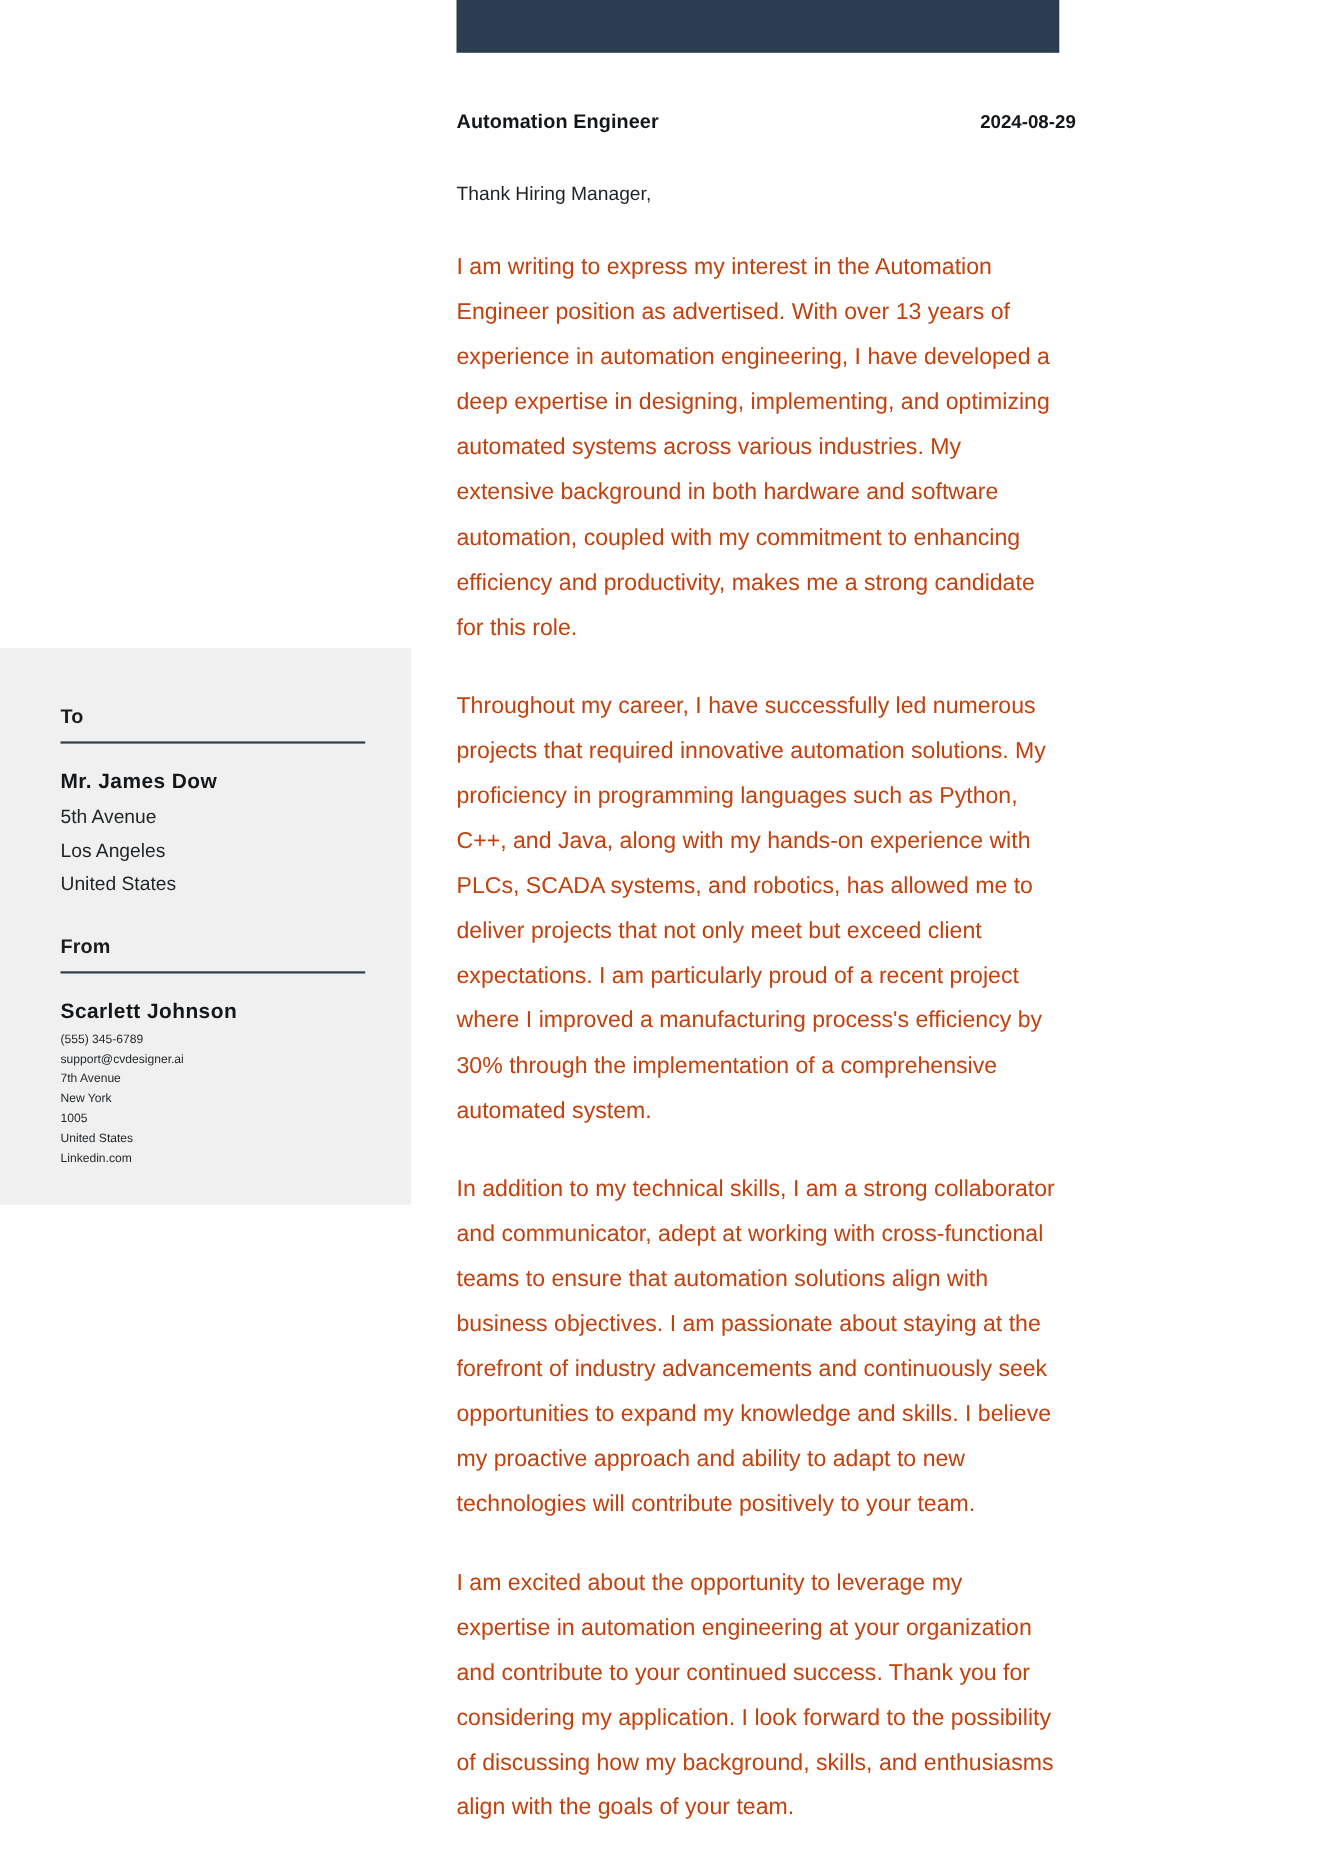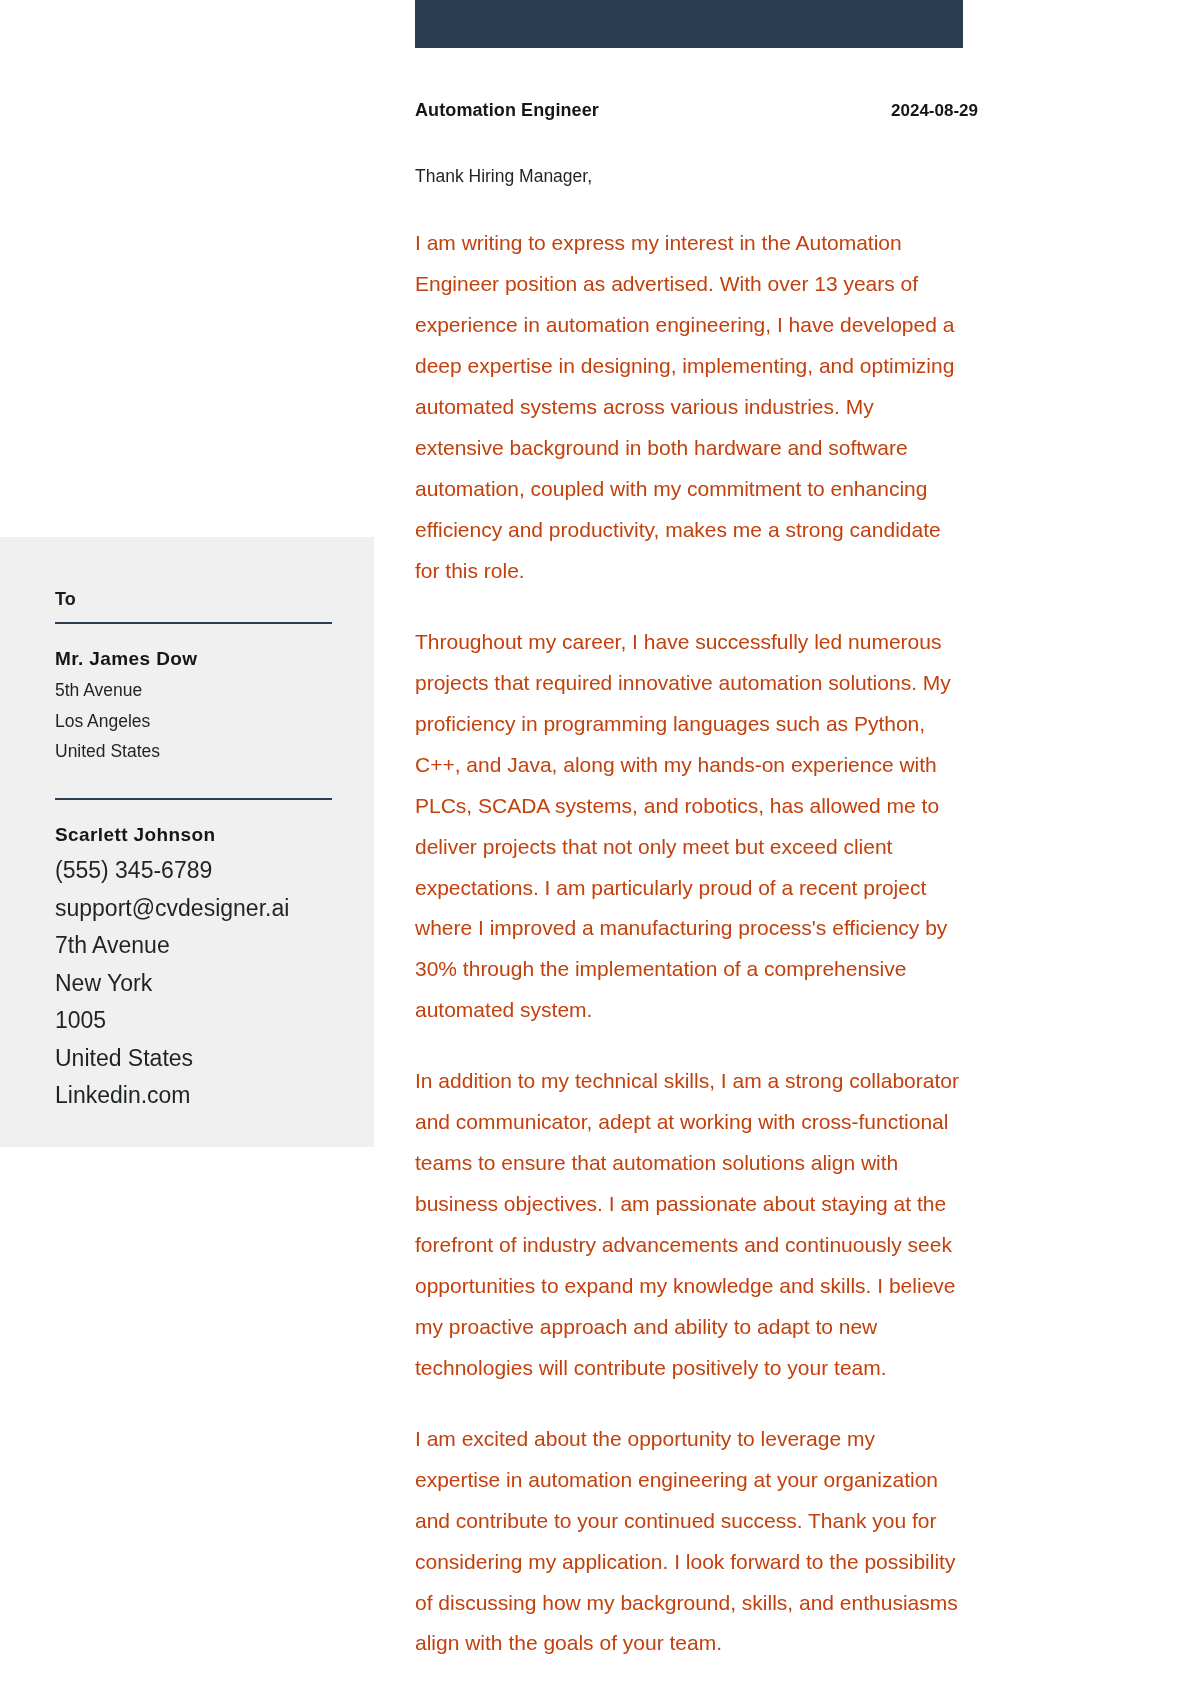--- a/index.html
+++ b/index.html
@@ -41,21 +41,21 @@
     line-height:1.62;
     white-space:pre;
   }
   .side-line {
     font-size:17.5px;
     font-weight:400;
     color:#1f2326;
     line-height:1.74;
   }
   .from-block .side-name { margin-bottom:1px; }
-  .from-block .side-line { font-size:23px; line-height:1.63; }
+  .from-block .side-line { font-size:11px; line-height:1.63; }
 
   
   .letter {
     flex:1 1 auto;
     position:relative;
     background:#ffffff;
     padding:0;
   }
   .banner {
     margin:55px 135px 0 41px;
@@ -123,20 +123,21 @@
     <section class="side-block to-block">
       <div class="side-heading">To</div>
       <div class="side-rule"></div>
       <div class="side-name">Mr. James Dow</div>
       <div class="side-line">5th Avenue</div>
       <div class="side-line">Los Angeles</div>
       <div class="side-line">United States</div>
     </section>
 
     <section class="side-block from-block">
+      <div class="side-heading">From</div>
       <div class="side-rule"></div>
       <div class="side-name">Scarlett Johnson</div>
       <div class="side-line">(555) 345-6789</div>
       <div class="side-line">support@cvdesigner.ai</div>
       <div class="side-line">7th Avenue</div>
       <div class="side-line">New York</div>
       <div class="side-line">1005</div>
       <div class="side-line">United States</div>
       <div class="side-line">Linkedin.com</div>
     </section>

